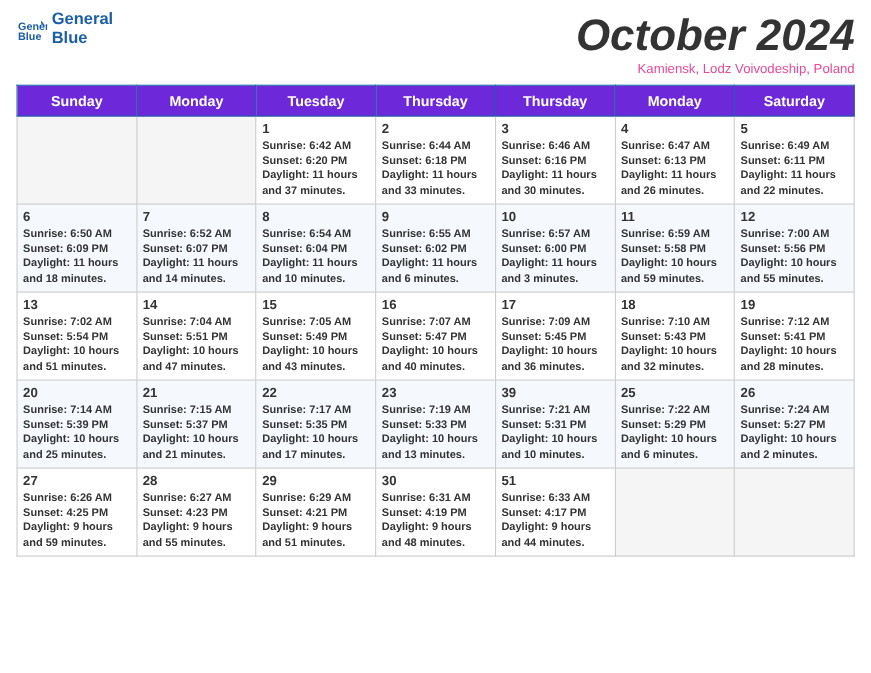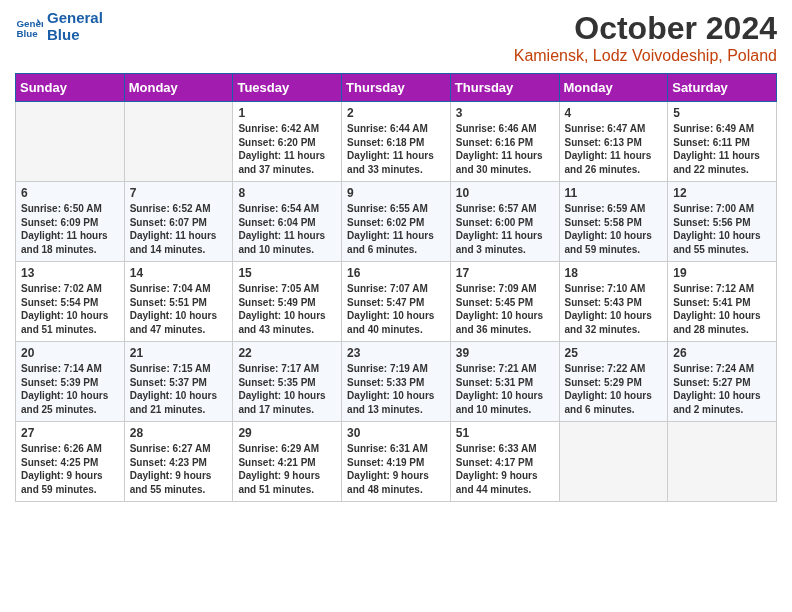--- a/index.html
+++ b/index.html
@@ -22,39 +22,40 @@
       gap: 4px;
     }
     .logo-icon {
       width: 28px;
       height: 28px;
     }
     .title-section {
       text-align: right;
     }
     .month-title {
-      font-size: 32px;
+      font-size: 40px;
       font-weight: bold;
       color: #333;
+      font-style: italic;
     }
     .location {
-      font-size: 16px;
-      color: #c2410c;
+      font-size: 12px;
+      color: #ec4899;
     }
     table {
       width: 100%;
       border-collapse: collapse;
     }
     th {
-      background: #a21caf;
+      background: #6d28d9;
       color: #fff;
       font-size: 13px;
       font-weight: bold;
       padding: 6px 4px;
-      text-align: left;
+      text-align: center;
       border: 1px solid #1a5fa8;
     }
     td {
       border: 1px solid #ccc;
       vertical-align: top;
       padding: 4px 5px;
       font-size: 10.5px;
       color: #333;
       width: calc(100% / 7);
       height: 80px;

